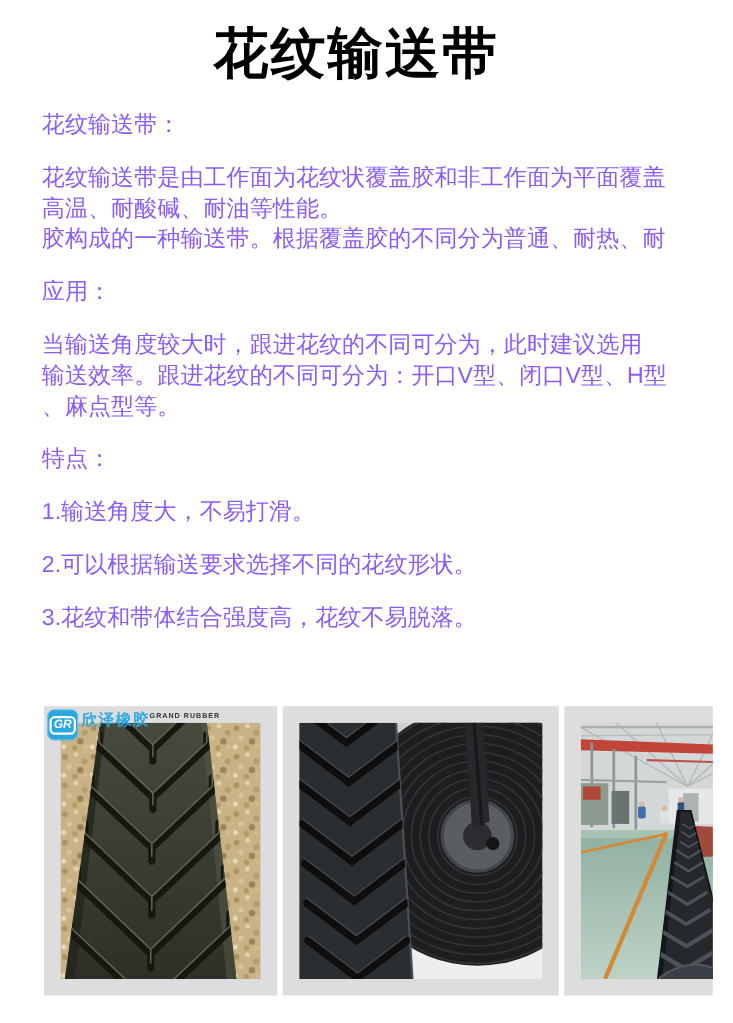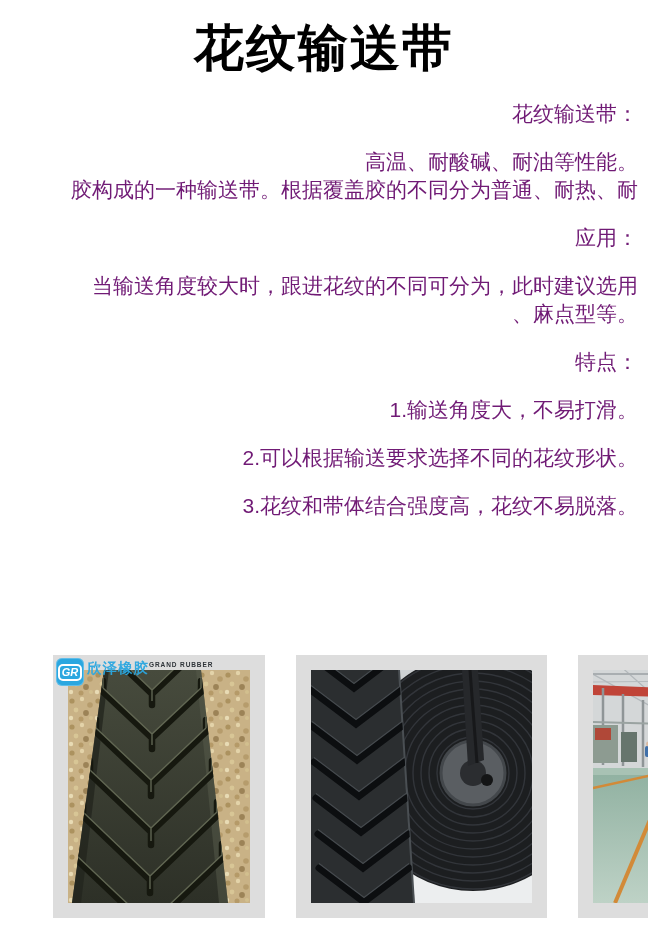--- a/index.html
+++ b/index.html
@@ -1,24 +1,24 @@
 <!DOCTYPE html>
 <html><head>
 <meta charset="utf-8">
 <style>
   html,body{margin:0;padding:0;background:#ffffff;}
   body{width:666px;height:930px;font-family:"Liberation Sans",sans-serif;}
   .page{position:relative;width:648px;height:930px;background:#fff;color:#000;overflow:hidden;text-decoration:underline;}
   .title{position:absolute;top:15px;left:0;right:0;margin:0;text-align:center;
          font-size:50px;line-height:67px;font-weight:700;letter-spacing:2px;color:#000;}
-  .body{position:absolute;left:38px;top:100px;width:600px;font-size:21px;line-height:28px;color:#701a75;text-align:right;}
+  .body{position:absolute;left:38px;top:100px;width:600px;font-size:21px;line-height:28px;color:#8b5cf6;}
   .para{margin:0 0 20px 0;padding:0;}
   .line{display:block;white-space:pre;}
   .photos{position:absolute;left:40px;top:642px;display:flex;gap:5px;}
-  .photo{position:relative;margin:13px;padding:15px;overflow:hidden;background:#ddd;}
+  .photo{position:relative;margin:0;padding:15px;overflow:hidden;background:#ddd;}
   .photo svg{display:block;}
   .p1{width:182px;height:233px;}
   .p2{width:221px;height:233px;}
   .p3{width:200px;height:233px;}
   .logo{position:absolute;left:3px;top:3px;display:flex;align-items:flex-start;gap:3px;}
   .logo-mark{width:28px;height:28px;background:#2ba7e0;border-radius:6px;flex:0 0 auto;
              display:flex;align-items:center;justify-content:center;box-shadow:0 0 0 1px rgba(255,255,255,.25) inset;}
   .logo-gr{border:2px solid #fff;border-radius:5px;padding:0 2px;font-size:11px;font-weight:700;
            font-style:italic;color:#fff;line-height:13px;letter-spacing:0;}
   .logo-texts{display:flex;justify-content:flex-start;padding-top:2px;}
@@ -30,28 +30,30 @@
 
 <div class="page">
 
   <h1 class="title">花纹输送带</h1>
 
   <div class="body">
     <p class="para">
       <span class="line">花纹输送带：</span>
     </p>
     <p class="para">
+      <span class="line">花纹输送带是由工作面为花纹状覆盖胶和非工作面为平面覆盖</span>
       <span class="line">高温、耐酸碱、耐油等性能。</span>
       <span class="line">胶构成的一种输送带。根据覆盖胶的不同分为普通、耐热、耐</span>
     </p>
     <p class="para">
       <span class="line">应用：</span>
     </p>
     <p class="para">
       <span class="line">当输送角度较大时，跟进花纹的不同可分为，此时建议选用</span>
+      <span class="line">输送效率。跟进花纹的不同可分为：开口V型、闭口V型、H型</span>
       <span class="line">、麻点型等。</span>
     </p>
     <p class="para">
       <span class="line">特点：</span>
     </p>
     <p class="para">
       <span class="line">1.输送角度大，不易打滑。</span>
     </p>
     <p class="para">
       <span class="line">2.可以根据输送要求选择不同的花纹形状。</span>

